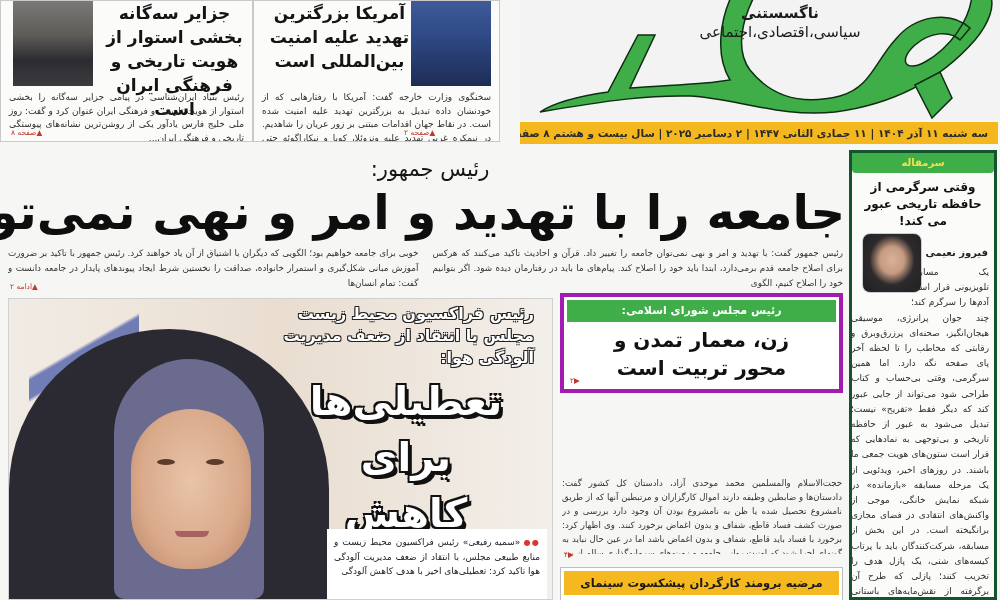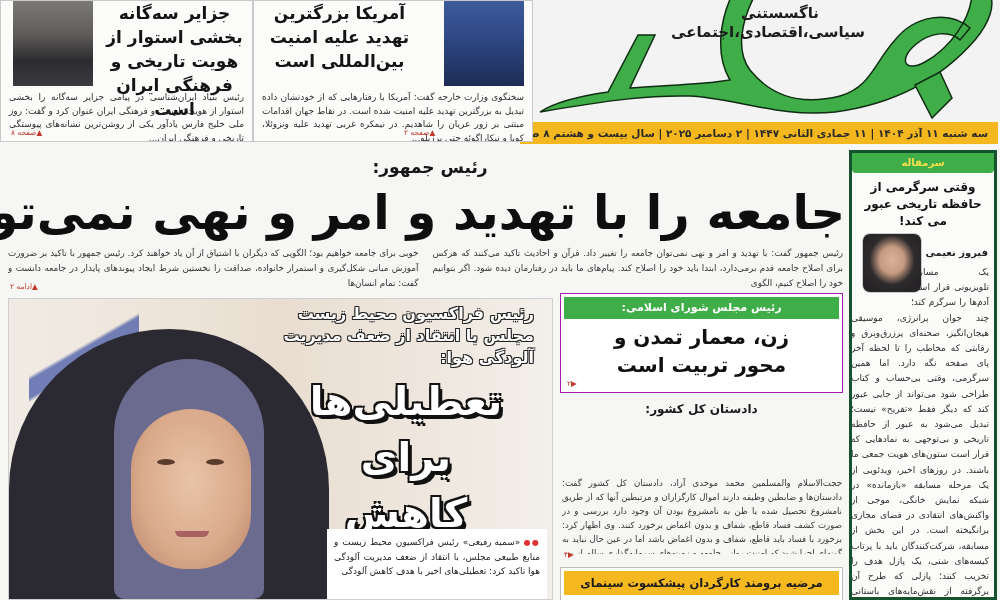--- a/index.html
+++ b/index.html
@@ -6,42 +6,42 @@
   html, body { width: 1000px; height: 600px; overflow: hidden; background: #f4f4f2; }
   body { font-family: "DejaVu Sans", sans-serif; color: #1a1a1a; position: relative; direction: rtl; }
 
   .page { position: absolute; inset: 0; background: #f6f6f4; }
 
   
   .masthead { position: absolute; left: 520px; top: 0; width: 480px; height: 120px; background: #f2f3f2; overflow: hidden; }
   .logo-svg { position: absolute; left: 0; top: 0; width: 480px; height: 125px; }
   .tagline { position: absolute; left: 175px; top: 4px; width: 170px; text-align: center; direction: rtl; }
   .tagline .t1 { font-size: 15px; font-weight: bold; color: #1c1c1c; line-height: 18px; }
-  .tagline .t2 { font-size: 15px; font-weight: bold; color: #1c1c1c; line-height: 20px; }
+  .tagline .t2 { font-size: 15px; font-weight: normal; color: #1c1c1c; line-height: 20px; }
 
   .dateline { position: absolute; left: 520px; top: 122px; width: 478px; height: 22px; background: #f4b71d;
               font-size: 10.5px; font-weight: bold; color: #2a2a2a; line-height: 22px; padding: 0 10px; white-space: nowrap; overflow: hidden; direction: rtl; text-align: right; }
 
   
   .topbox { position: absolute; top: 0; height: 142px; background: #fbfbfa; border: 1px solid #c9c9c9; overflow: hidden; padding-left: 22px; }
   .tb1 { left: 0; width: 253px; }
-  .tb2 { left: 253px; width: 280px; }
+  .tb2 { left: 253px; width: 247px; }
   .topbox .photo { position: absolute; top: 0; width: 80px; height: 85px; overflow: hidden; }
   .tb1 .photo { left: 12px; background: linear-gradient(180deg,#7b7976 0%,#5e5b58 40%,#2c2c30 70%,#3b3a40 100%); }
   .tb2 .photo { right: 8px; width: 80px; background: linear-gradient(180deg,#3f5a9a 0%,#2f4a86 40%,#1d2c55 100%); }
   .topbox .headline { position: absolute; top: 0; font-size: 17px; font-weight: bold; line-height: 24px; text-align: center; color: #141414; }
   .tb1 .headline { left: 96px; width: 155px; }
   .tb2 .headline { left: 8px; width: 155px; }
   .topbox .body { position: absolute; left: 8px; right: 8px; top: 90px; font-size: 9px; line-height: 13.5px; color: #2d2d2d; text-align: justify; direction: rtl; }
   .topbox .pageref { position: absolute; bottom: 4px; font-size: 7.5px; color: #c0392b; }
   .tb1 .pageref { left: 10px; }
   .tb2 .pageref { left: 150px; }
 
   
-  .kicker { position: absolute; left: 330px; top: 157px; width: 200px; text-align: center; font-size: 17px; font-weight: bold; color: #151515; }
+  .kicker { position: absolute; left: 330px; top: 157px; width: 200px; text-align: center; font-size: 21px; font-weight: normal; color: #151515; }
   .main-headline { position: absolute; left: 0; top: 182px; width: 845px; text-align: center; font-size: 48px; font-weight: bold; color: #0e0e0e; line-height: 60px; letter-spacing: -1px; white-space: nowrap; font-family: "DejaVu Sans", sans-serif; }
   .lead-cols { position: absolute; left: 8px; top: 246px; width: 835px; height: 48px; display: flex; flex-direction: row; gap: 14px; direction: rtl; }
   .lead-cols p { flex: 1; font-size: 8.8px; line-height: 15px; color: #333; text-align: justify; overflow: hidden; }
   .lead-pageref { position: absolute; left: 10px; top: 282px; font-size: 7.5px; color: #c0392b; }
 
   
   .photo-story { position: absolute; left: 8px; top: 298px; width: 545px; height: 302px; overflow: hidden; background: #e9e6e2; border: 1px solid #d0d0d0; }
   .ps-bg { position: absolute; inset: 0; background: linear-gradient(90deg, #f1ebe5 0%, #efe7dd 20%, #e9ddd0 50%, #f3efea 100%); }
   .ps-flag { position: absolute; left: 20px; top: 10px; width: 110px; height: 160px; background: linear-gradient(150deg, transparent 30%, #3b4fa3 32%, #3b4fa3 40%, transparent 42%, transparent 55%, #3b4fa3 57%, #3b4fa3 62%, transparent 64%); opacity: .7; }
   .ps-hijab { position: absolute; left: 0; top: 30px; width: 320px; height: 290px; background: #2b2a33; border-radius: 160px 160px 0 0; }
@@ -49,21 +49,21 @@
   .ps-face { position: absolute; left: 122px; top: 110px; width: 120px; height: 160px; background: radial-gradient(ellipse at 50% 45%, #e9c4a8 0%, #d9a98a 60%, #b88468 100%); border-radius: 60px 60px 55px 55px; }
   .ps-eye { position: absolute; top: 160px; width: 18px; height: 6px; background: #5b3b2c; border-radius: 50%; }
   .ps-eye.l { left: 148px; } .ps-eye.r { left: 197px; }
   .ps-mouth { position: absolute; left: 166px; top: 232px; width: 34px; height: 6px; background: #a86060; border-radius: 0 0 14px 14px; }
   .ps-sub { position: absolute; right: 18px; top: 4px; width: 260px; font-size: 16px; font-weight: bold; color: #fff; text-shadow: 1px 1px 0 #222, -1px -1px 0 #222, 1px -1px 0 #222, -1px 1px 0 #222; line-height: 22px; text-align: right; }
   .ps-title { position: absolute; right: 16px; top: 74px; width: 260px; text-align: center; font-size: 40px; font-weight: bold; color: #fff; line-height: 56px; text-shadow: 2px 2px 0 #111, -2px -2px 0 #111, 2px -2px 0 #111, -2px 2px 0 #111, 4px 4px 0 #111; }
   .ps-caption { position: absolute; left: 318px; top: 230px; width: 220px; height: 75px; background: #fff; padding: 6px 7px; font-size: 9px; line-height: 14px; color: #222; text-align: justify; direction: rtl; }
   .ps-caption .dots { color: #d33; font-size: 8px; }
 
   
-  .green-box { position: absolute; left: 560px; top: 293px; width: 283px; height: 100px; border: 1px solid #a21caf; background: #fff; }
+  .green-box { position: absolute; left: 560px; top: 293px; width: 283px; height: 100px; border: 4px solid #a21caf; background: #fff; }
   .green-box .bar { margin: 3px; height: 22px; background: #3fae49; color: #fff; font-size: 11px; font-weight: bold; text-align: center; line-height: 22px; }
   .green-box .title { text-align: center; font-size: 20px; font-weight: bold; line-height: 28px; margin-top: 4px; color: #111; }
   .green-box .pageref { position: absolute; left: 6px; bottom: 4px; font-size: 7.5px; color: #c0392b; }
 
   .kicker2 { position: absolute; left: 560px; top: 402px; width: 283px; text-align: center; font-size: 12px; font-weight: bold; }
   .title2 { position: absolute; left: 560px; top: 420px; width: 283px; text-align: center; font-size: 20px; font-weight: bold; line-height: 26px; color: #111; }
   .body2 { position: absolute; left: 562px; top: 476px; width: 280px; font-size: 8.6px; line-height: 14px; color: #333; text-align: justify; direction: rtl; }
   .body2-ref { position: absolute; left: 564px; top: 550px; font-size: 7.5px; color: #c0392b; }
 
   .yellow-box { position: absolute; left: 560px; top: 567px; width: 283px; height: 40px; border: 1px solid #bdbdbd; background: #fff; }
@@ -138,21 +138,20 @@
 
   <div class="green-box">
     <div class="bar">رئیس مجلس شورای اسلامی:</div>
     <div class="title">
       <div>زن، معمار تمدن و</div>
       <div>محور تربیت است</div>
     </div>
     <div class="pageref">▶۲</div>
   </div>
 
-  <div class="kicker2">دادستان کل کشور:</div>
   <div class="body2" style="height:78px;overflow:hidden;">حجت‌الاسلام والمسلمین محمد موحدی آزاد، دادستان کل کشور گفت: دادستان‌ها و ضابطین وظیفه دارند اموال کارگزاران و مرتبطین آنها که از طریق نامشروع تحصیل شده یا ظن به نامشروع بودن آن وجود دارد بررسی و در صورت کشف فساد قاطع، شفاف و بدون اغماض برخورد کنند. وی اظهار کرد: برخورد با فساد باید قاطع، شفاف و بدون اغماض باشد اما در عین حال نباید به گونه‌ای اجرا شود که امنیت روانی جامعه و زمینه‌های سرمایه‌گذاری سالم از بین برود یا امید مردم آسیب ببیند.</div>
   <div class="body2-ref">▶۴</div>
 
   <div class="yellow-box">
     <div class="bar">مرضیه برومند کارگردان پیشکسوت سینمای ایران؛</div>
   </div>
 
   <div class="editorial">
     <div class="tab">سرمقاله</div>
     <div class="etitle">وقتی سرگرمی از حافظه تاریخی عبور می کند!</div>

